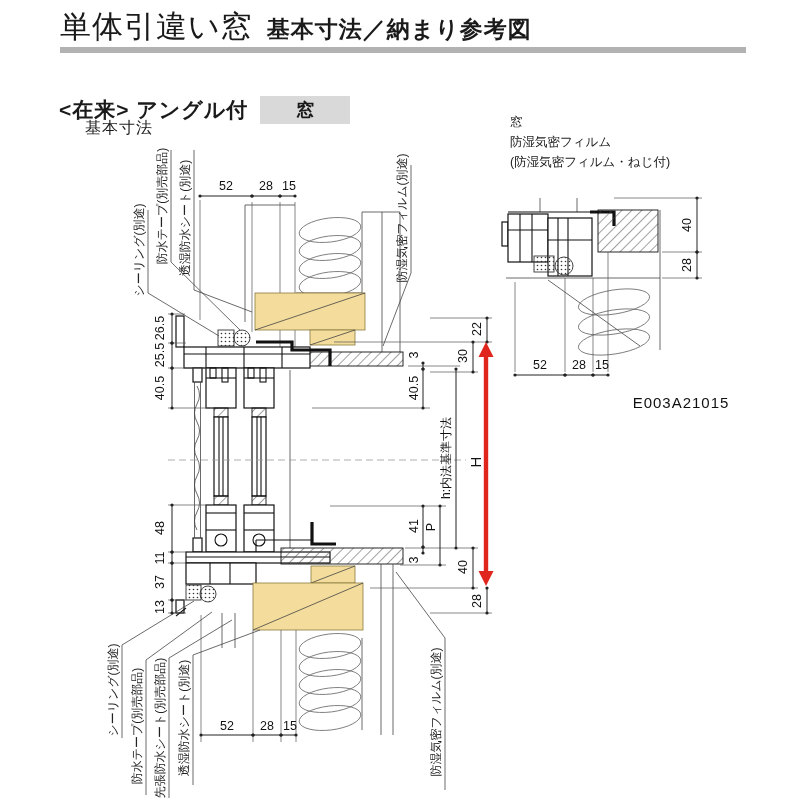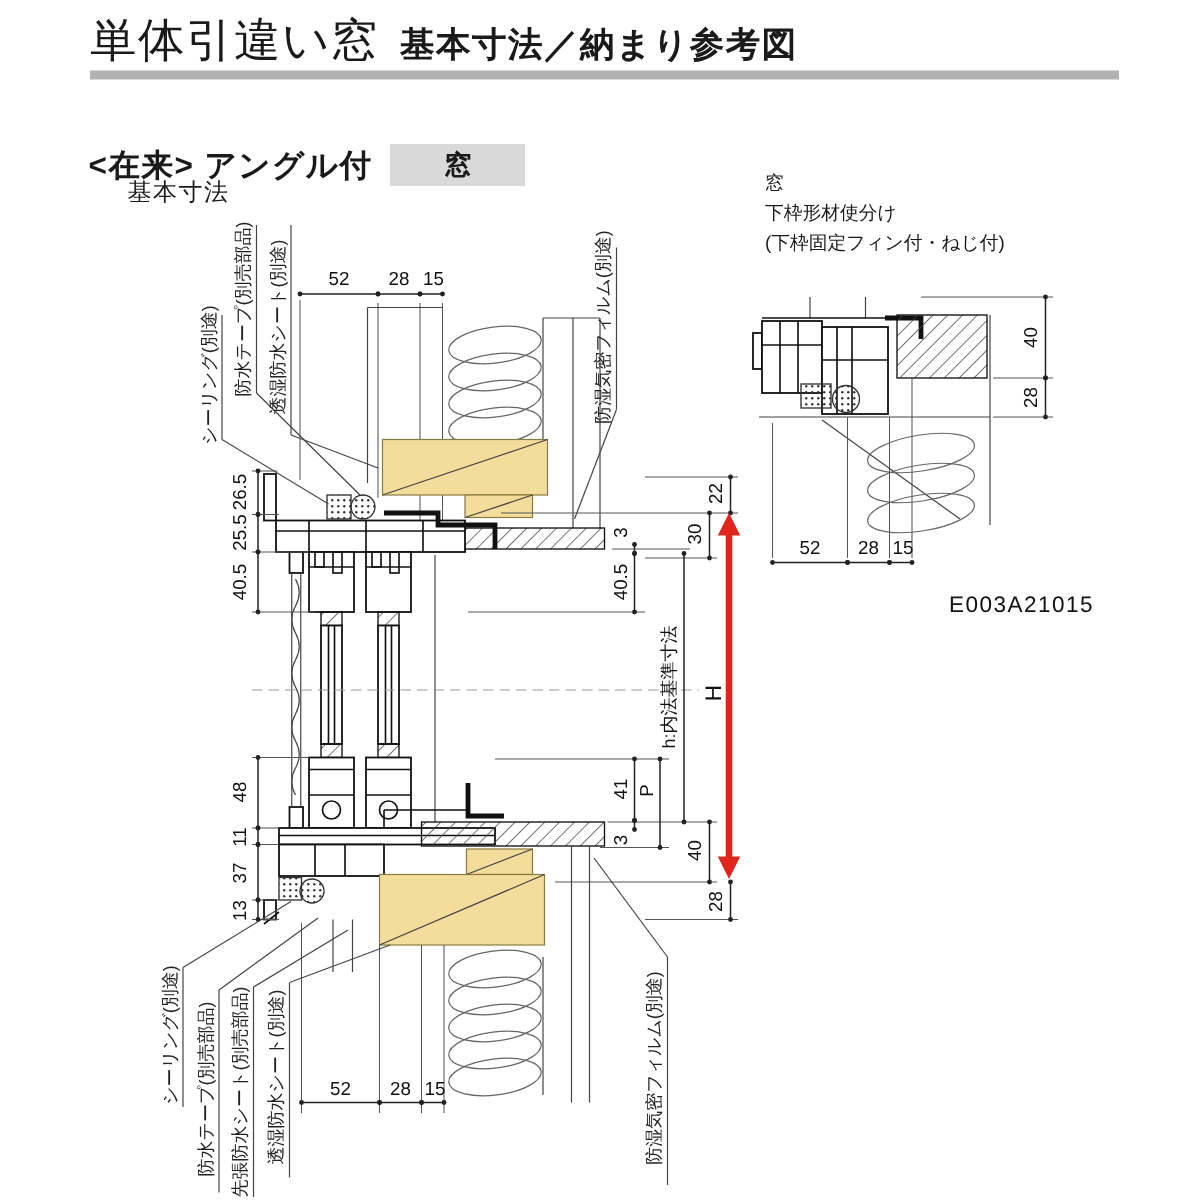--- a/index.html
+++ b/index.html
@@ -47,22 +47,22 @@
 
 <div class="abs subheader">
   <span class="txt">&lt;在来&gt; アングル付</span>
   <span class="badge">窓</span>
 </div>
 
 <div class="abs section-title">基本寸法</div>
 
 <div class="abs note">
   <div>窓</div>
-  <div>下枠形材使分け</div>
-  <div>(下枠固定フィン付・ねじ付)</div>
+  <div>防湿気密フィルム</div>
+  <div>(防湿気密フィルム・ねじ付)</div>
 </div>
 
 <svg width="800" height="800" viewBox="0 0 800 800">
   <defs>
     <pattern id="hatch" patternUnits="userSpaceOnUse" width="7" height="7" patternTransform="rotate(45)">
       <line x1="0" y1="0" x2="0" y2="7" stroke="#444" stroke-width="1"></line>
     </pattern>
     <pattern id="dots" patternUnits="userSpaceOnUse" width="4" height="4">
       <circle cx="1.5" cy="1.5" r=".8" fill="#333"></circle>
     </pattern>

